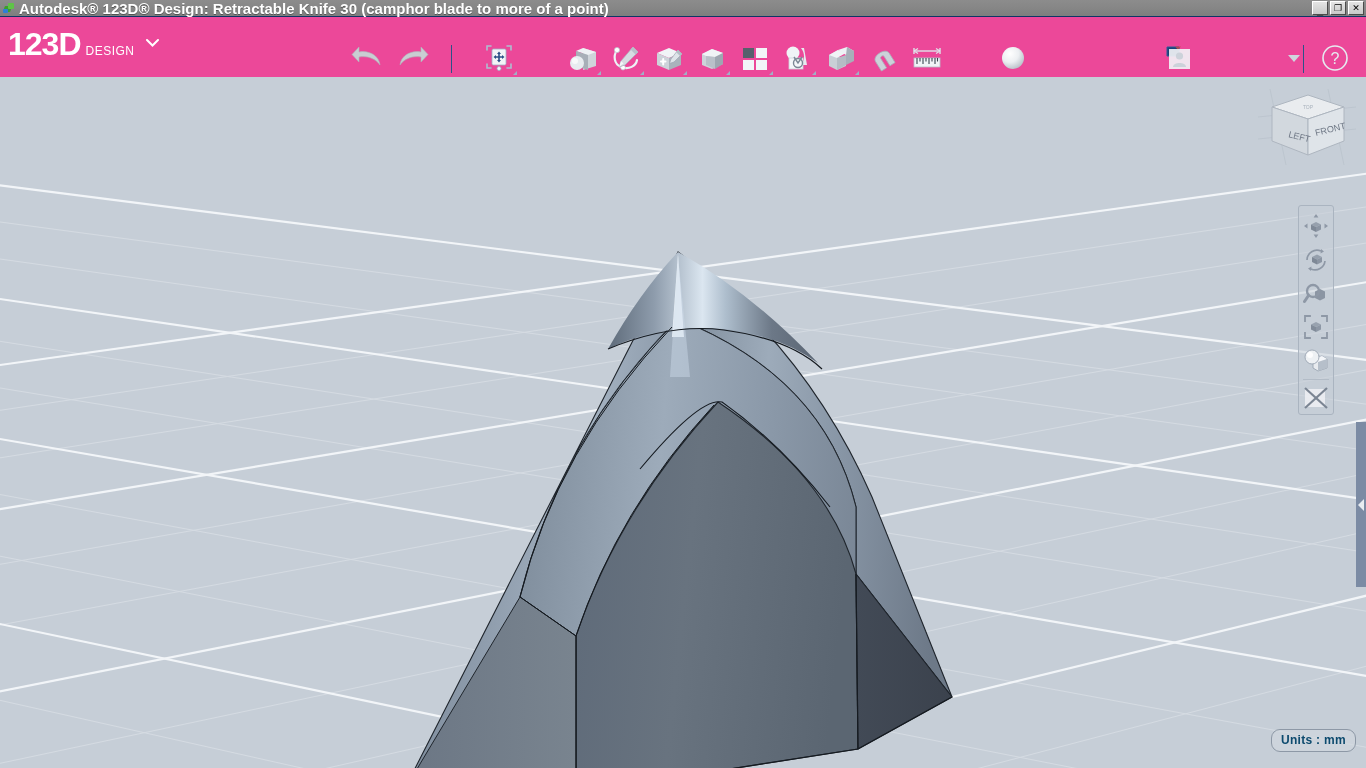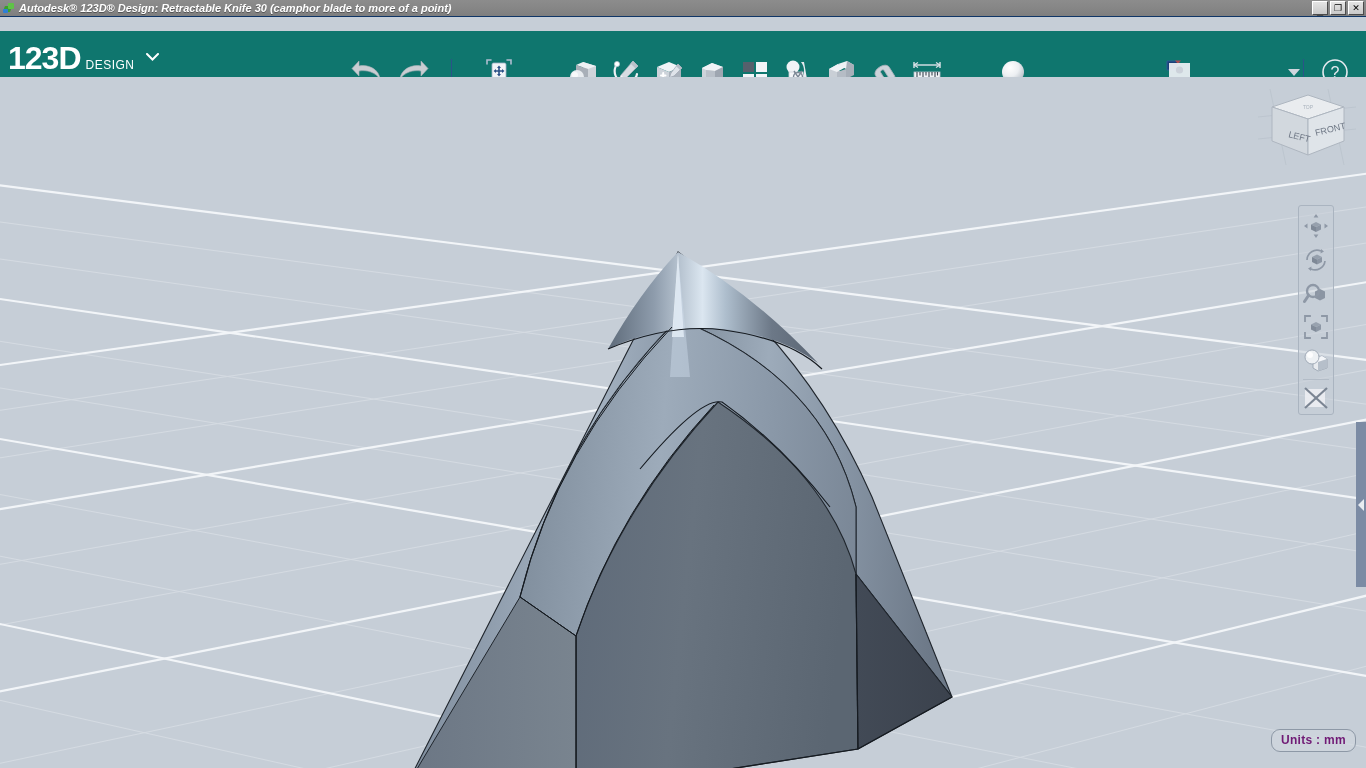--- a/index.html
+++ b/index.html
@@ -28,24 +28,23 @@
   }
   #app-mini-icon .m2 {
     position: absolute; left: 5px; top: 1px; width: 6px; height: 6px;
     background: #5fc348; border-radius: 1px;
   }
   #app-mini-icon .m3 {
     position: absolute; left: 0px; top: 7px; width: 5px; height: 4px;
     background: #2e7fd4; border-radius: 1px;
   }
   #title-text {
-    font-size: 11px; color: #ffffff; font-weight: bold;
+    font-size: 15px; color: #ffffff; font-weight: bold;
     white-space: nowrap; letter-spacing: 0px;
     text-shadow: 0 1px 0 rgba(0,0,0,.35);
-    font-style: italic;
   }
   #win-buttons {
     position: absolute; right: 2px; top: 1px;
     display: flex; gap: 2px;
   }
   .win-btn {
     width: 16px; height: 14px;
     background: linear-gradient(to bottom,#e4e4e4,#c9c9c9);
     border: 1px solid #ffffff;
     border-right-color: #4b4b4b; border-bottom-color: #4b4b4b;
@@ -56,22 +55,21 @@
     transform: translate(-50%,-50%);
     font-size: 9px; line-height: 9px; color: #000;
     font-family: "Liberation Sans", sans-serif;
   }
   .win-btn.min .gl { top: 70%; font-size: 11px; font-weight: bold; }
 
   
   #header {
     position: absolute; left: 0; top: 17px;
     width: 1366px; height: 68px;
-    background: #0f766e;
-    margin-top: 14px;
+    background: #ec4899;
   }
   #logo {
     position: absolute; left: 8px; top: 11px;
     display: flex; align-items: baseline; color: #fff;
     user-select: none;
   }
   #logo .big {
     font-size: 32px; font-weight: bold; letter-spacing: -1px;
     line-height: 32px;
   }
@@ -142,21 +140,21 @@
     display: flex; align-items: center; justify-content: center;
   }
 
   
   #units {
     position: absolute; right: 10px; bottom: 16px;
     padding: 3px 9px 4px 9px;
     border: 1px solid #8d98a6;
     border-radius: 9px;
     background: rgba(210,216,223,.6);
-    font-size: 12px; color: #701a75; font-weight: bold;
+    font-size: 12px; color: #0c4a6e; font-weight: bold;
     letter-spacing: .3px; white-space: nowrap;
     cursor: pointer;
   }
 </style>
 </head>
 <body>
 
 <div id="titlebar">
   <div id="app-mini-icon">
     <div class="m1"></div>

